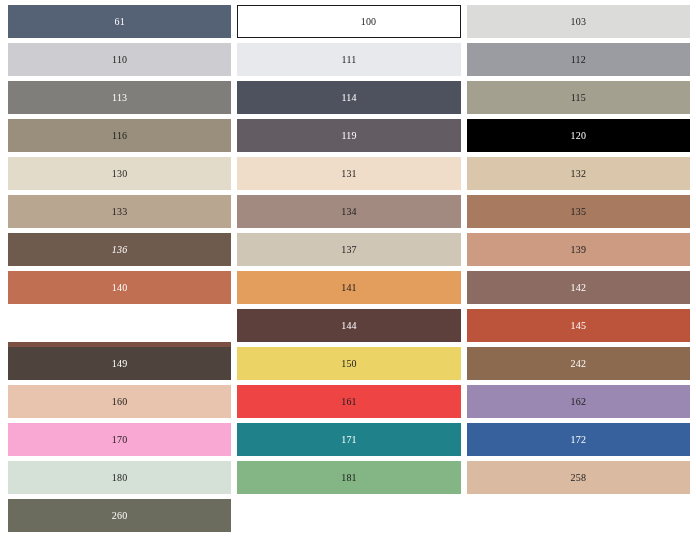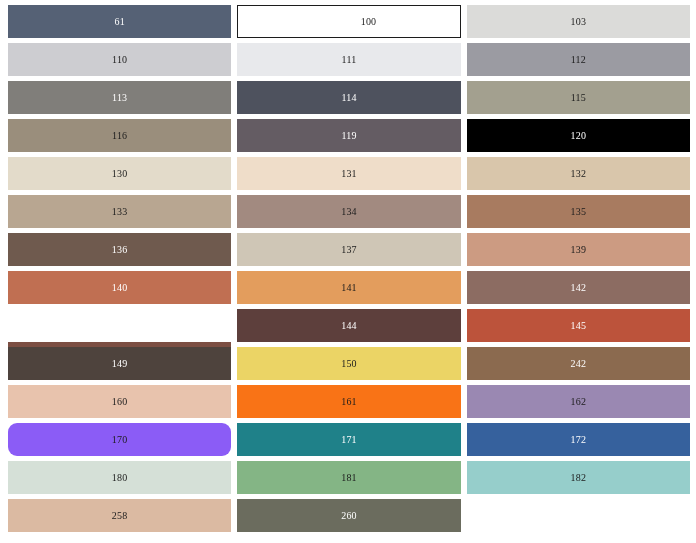--- a/index.html
+++ b/index.html
@@ -98,21 +98,21 @@
     <div class="swatch" style="background-color: rgb(184, 166, 145);">
       <span class="swatch-label" style="color: rgb(28, 28, 28);">133</span>
     </div>
     <div class="swatch" style="background-color: rgb(162, 138, 128);">
       <span class="swatch-label" style="color: rgb(28, 28, 28);">134</span>
     </div>
     <div class="swatch" style="background-color: rgb(168, 123, 96);">
       <span class="swatch-label" style="color: rgb(28, 28, 28);">135</span>
     </div>
     <div class="swatch" style="background-color: rgb(111, 90, 78);">
-      <span class="swatch-label" style="color: rgb(255, 255, 255);">136</span>
+      <span class="swatch-label" style="color: rgb(255, 255, 255); font-style: italic;">136</span>
     </div>
     <div class="swatch" style="background-color: rgb(207, 198, 182);">
       <span class="swatch-label" style="color: rgb(28, 28, 28);">137</span>
     </div>
     <div class="swatch" style="background-color: rgb(204, 155, 130);">
       <span class="swatch-label" style="color: rgb(28, 28, 28);">139</span>
     </div>
     <div class="swatch" style="background-color: rgb(192, 111, 82);">
       <span class="swatch-label" style="color: rgb(255, 255, 255);">140</span>
     </div>
@@ -136,44 +136,41 @@
     </div>
     <div class="swatch" style="background-color: rgb(235, 212, 101);">
       <span class="swatch-label" style="color: rgb(28, 28, 28);">150</span>
     </div>
     <div class="swatch" style="background-color: rgb(139, 106, 79);">
       <span class="swatch-label" style="color: rgb(255, 255, 255);">242</span>
     </div>
     <div class="swatch" style="background-color: rgb(232, 195, 173);">
       <span class="swatch-label" style="color: rgb(28, 28, 28);">160</span>
     </div>
-    <div class="swatch" style="background-color: #f97316;">
+    <div class="swatch" style="background-color: #ef4444;">
       <span class="swatch-label" style="color: rgb(28, 28, 28);">161</span>
     </div>
     <div class="swatch" style="background-color: rgb(154, 136, 178);">
       <span class="swatch-label" style="color: rgb(28, 28, 28);">162</span>
     </div>
-    <div class="swatch" style="background-color: #8b5cf6; border-radius: 9px;">
+    <div class="swatch" style="background-color: #f9a8d4;">
       <span class="swatch-label" style="color: rgb(28, 28, 28);">170</span>
     </div>
     <div class="swatch" style="background-color: rgb(31, 129, 137);">
       <span class="swatch-label" style="color: rgb(255, 255, 255);">171</span>
     </div>
     <div class="swatch" style="background-color: rgb(54, 97, 157);">
       <span class="swatch-label" style="color: rgb(255, 255, 255);">172</span>
     </div>
     <div class="swatch" style="background-color: rgb(213, 224, 215);">
       <span class="swatch-label" style="color: rgb(28, 28, 28);">180</span>
     </div>
     <div class="swatch" style="background-color: rgb(132, 181, 133);">
       <span class="swatch-label" style="color: rgb(28, 28, 28);">181</span>
     </div>
-    <div class="swatch" style="background-color: rgb(150, 206, 203);">
-      <span class="swatch-label" style="color: rgb(28, 28, 28);">182</span>
-    </div>
     <div class="swatch" style="background-color: rgb(219, 186, 162);">
       <span class="swatch-label" style="color: rgb(28, 28, 28);">258</span>
     </div>
     <div class="swatch" style="background-color: rgb(107, 108, 94);">
       <span class="swatch-label" style="color: rgb(255, 255, 255);">260</span>
     </div>
     <div class="swatch empty"></div>
   </div>
 
 </body></html>

